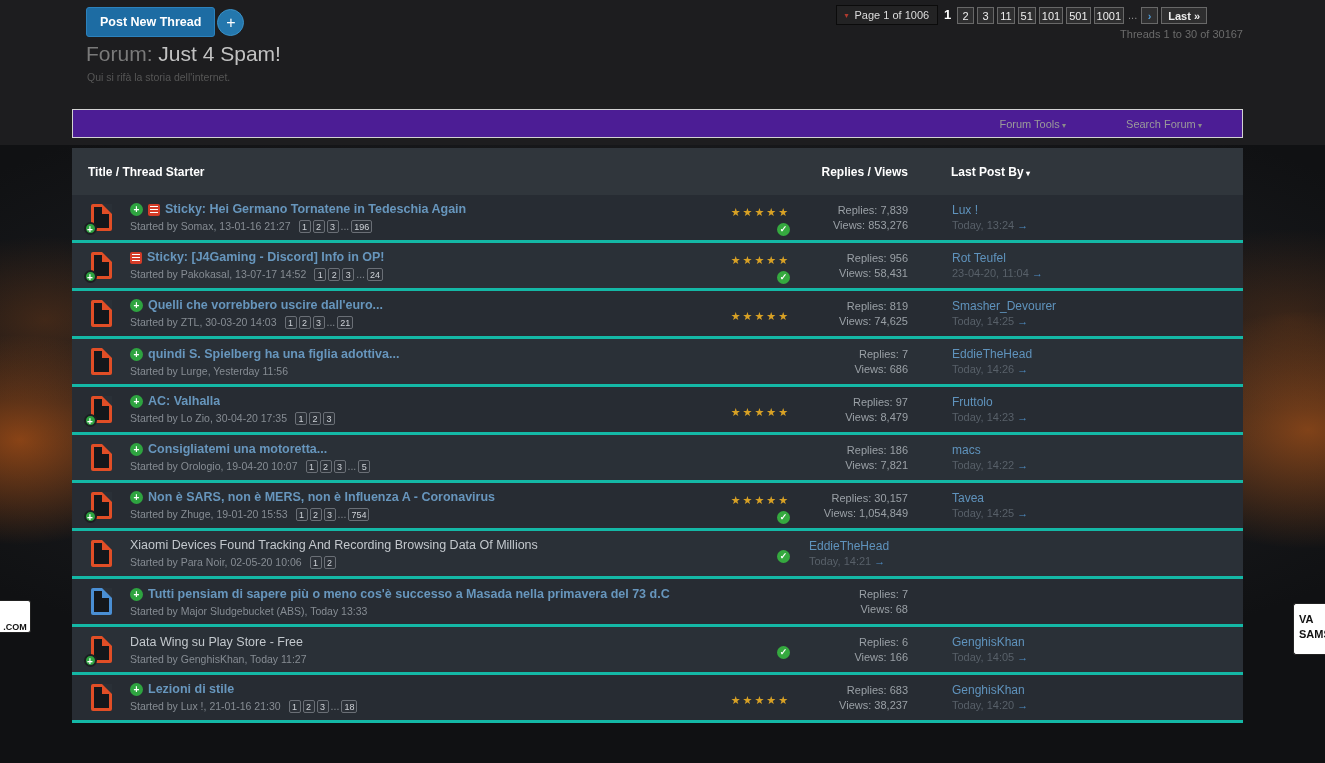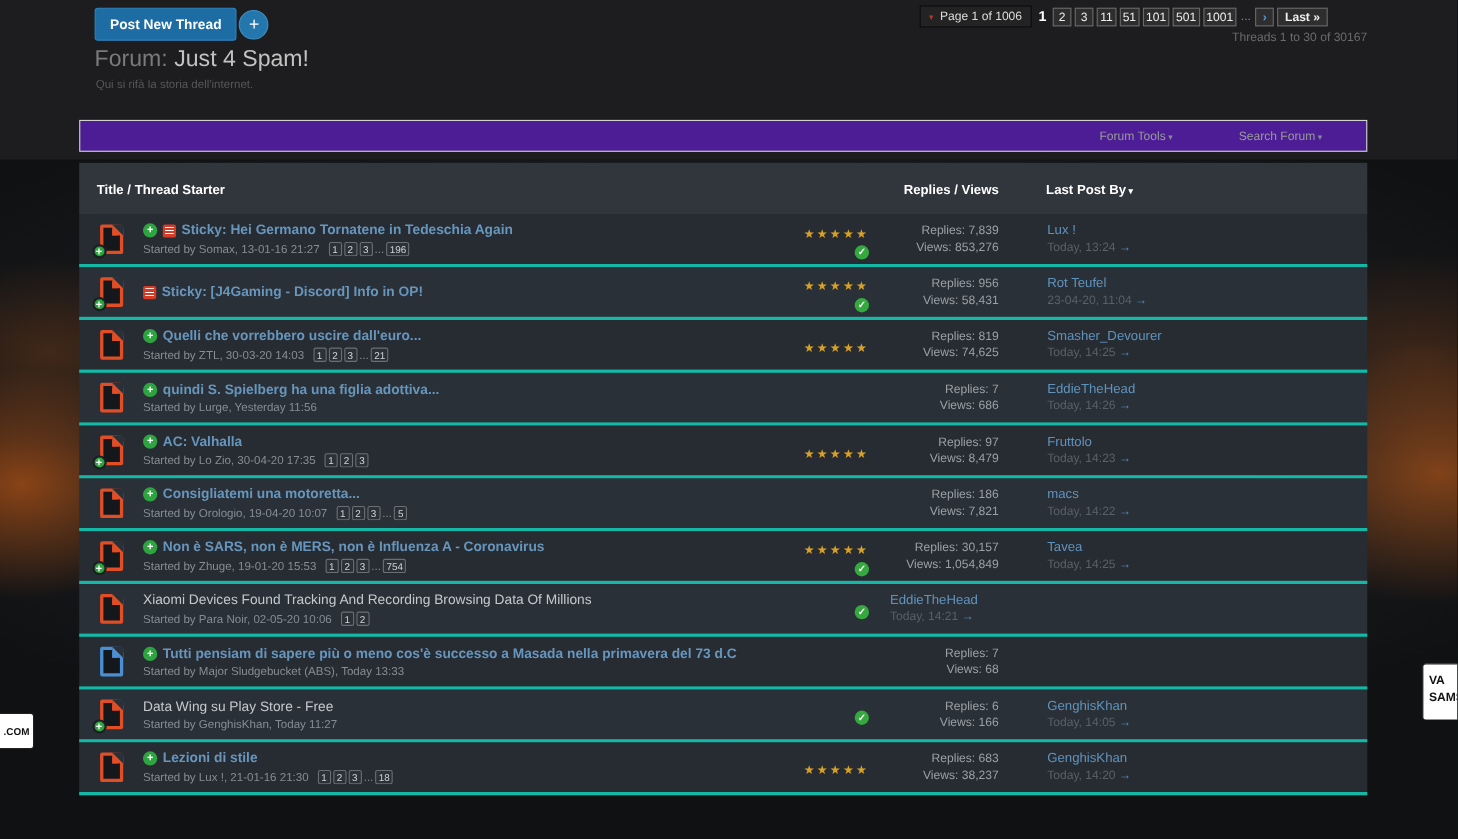--- a/index.html
+++ b/index.html
@@ -86,21 +86,21 @@
 
   .rv-cell { text-align:right; font-size:11px; color:#9aa0a6; line-height:15px; padding-right:27px; }
 
   .last-cell { padding-left:17px; font-size:11px; line-height:15px; }
   .u-link { color:#5f93bd; font-size:12px; }
   .lp-line { color:#6b727b; }
   .lp-time { color:#586069; }
   .lp-arrow { color:#4f8fc7; font-weight:bold; }
 
   
-  .ad-left { position:absolute; left:0; top:600px; width:31px; height:33px; background:#fff; border:1px solid #222; border-left:none; border-radius:0 3px 3px 0; display:flex; align-items:center; justify-content:center; font-size:9px; font-weight:bold; color:#111; z-index:5;margin-top:48px; }
+  .ad-left { position:absolute; left:0; top:600px; width:31px; height:33px; background:#fff; border:1px solid #222; border-left:none; border-radius:0 3px 3px 0; display:flex; align-items:flex-end; justify-content:center; font-size:9px; font-weight:bold; color:#111; z-index:5; }
   .ad-right { position:absolute; right:0; top:603px; width:32px; height:52px; background:#fff; border:1px solid #222; border-right:none; border-radius:3px 0 0 3px; color:#111; font-size:11px; font-weight:bold; padding:8px 0 0 5px; line-height:15px; overflow:hidden; white-space:nowrap; z-index:5; }
 </style>
 </head>
 <body>
 
 <div class="topstrip"></div>
 
 <div class="ad-left">
     <span>.COM</span>
   </div>
@@ -182,20 +182,21 @@
       <div class="icon-cell">
           <div class="doc">
             <span class="plus-badge"></span>
           </div>
         </div>
       <div class="title-cell">
         <div class="t-line">
             <span class="sticky-ic"></span>
             <a class="t-link">Sticky: [J4Gaming - Discord] Info in OP!</a>
           </div>
+        <div class="s-line"><span>Started by Pakokasal, 13-07-17 14:52</span><span class="pgs"><a class="pg">1</a><a class="pg">2</a><a class="pg">3</a><span class="dots">...</span><a class="pg">24</a></span></div>
       </div>
       <div class="rate-cell">
           <span class="stars">★★★★★</span>
           <span class="check"></span>
         </div>
       <div class="rv-cell">
           <div><span>Replies:</span> <span>956</span></div>
           <div><span>Views:</span> <span>58,431</span></div>
         </div>
       <div class="last-cell"><a class="u-link">Rot Teufel</a><div class="lp-line"><span class="lp-time">23-04-20, 11:04</span> <a class="lp-arrow">→</a></div></div>

